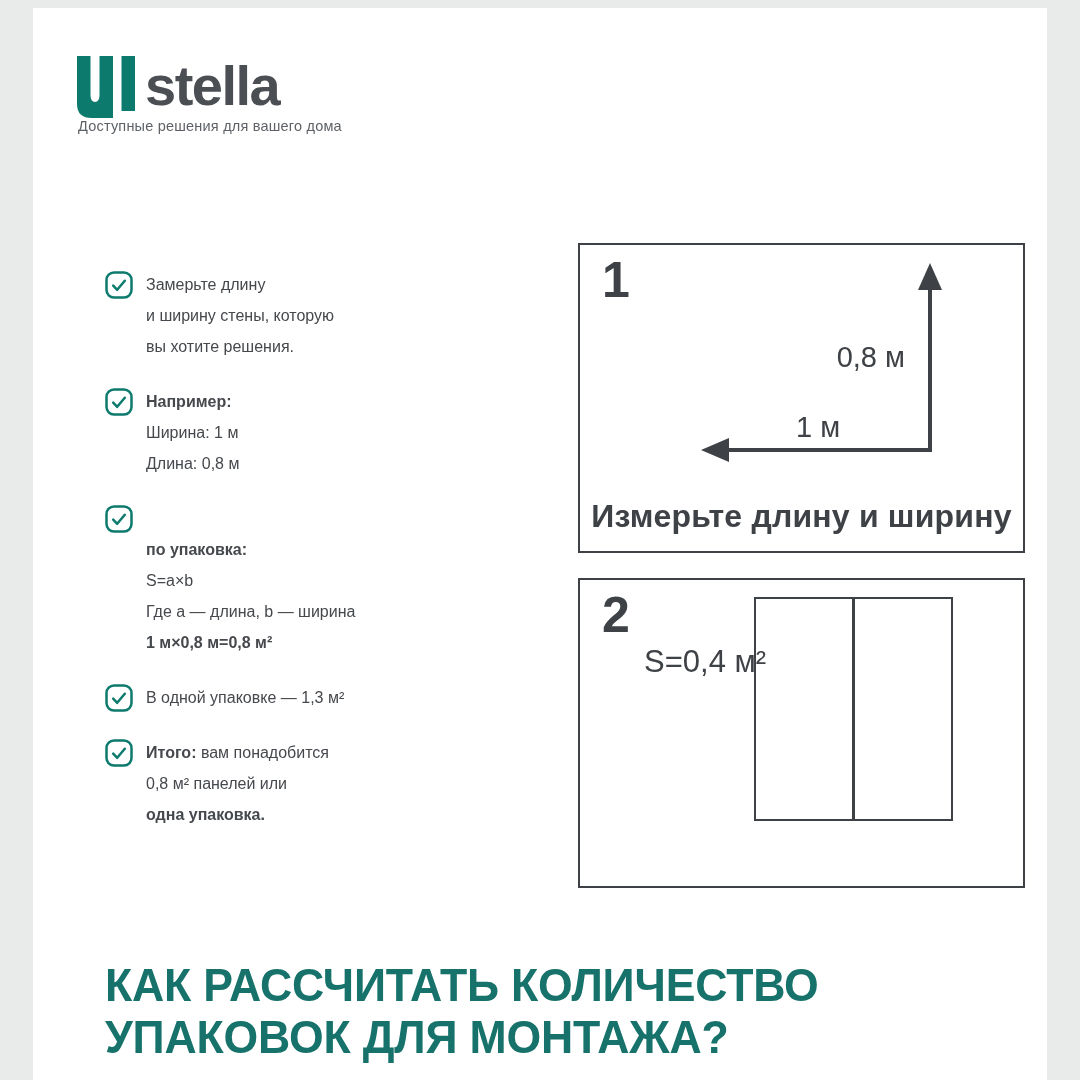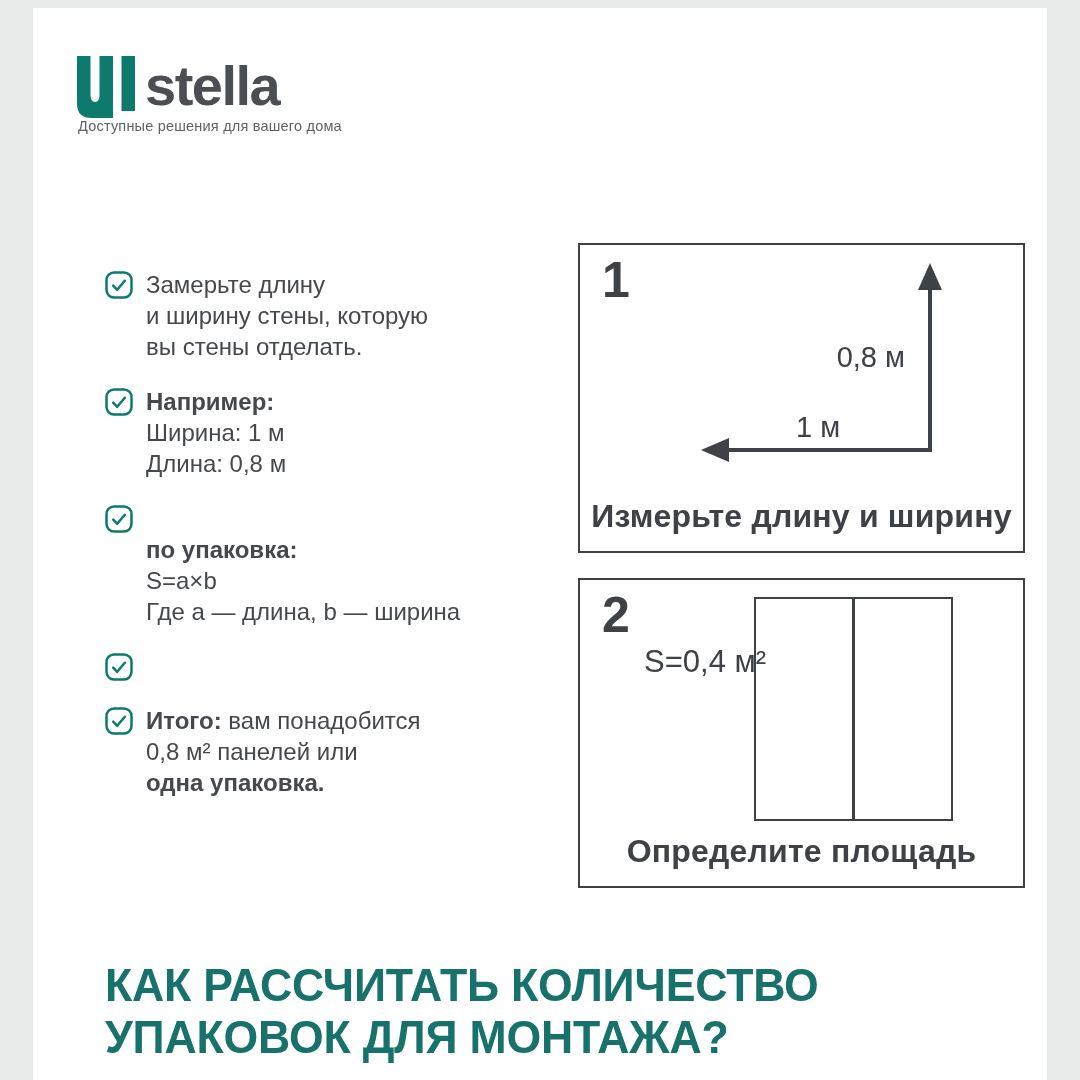--- a/index.html
+++ b/index.html
@@ -22,21 +22,21 @@
     font-size:14.5px; color:#5e6266; letter-spacing:0.2px;
   }
 
   
   .checklist {
     position:absolute; left:72px; top:261px; width:440px;
     display:flex; flex-direction:column; gap:24px;
   }
   .check-item { display:flex; align-items:flex-start; gap:13px; }
   .checkbox { flex:0 0 28px; width:28px; height:28px; margin-top:2px; }
-  .check-text { font-size:24px; line-height:31px; color:#45484c; }
+  .check-text { font-size:16px; line-height:31px; color:#45484c; }
   .check-text .b { font-weight:700; }
 
   
   .step-box {
     position:absolute; left:545px; width:447px; height:310px;
     border:2.5px solid #3e4145;
   }
   .box-1 { top:235px; }
   .box-2 { top:570px; }
   .step-number {
@@ -85,41 +85,42 @@
     <span class="logo-word">stella</span>
   </div>
   <div class="tagline">Доступные решения для вашего дома</div>
 
   <div class="checklist">
       <div class="check-item">
         <span class="checkbox"><svg width="28" height="28" viewBox="0 0 28 28" xmlns="http://www.w3.org/2000/svg">
             <rect x="1.5" y="1.5" width="25" height="25" rx="7.5" fill="none" stroke="#0d7a6e" stroke-width="2.5"></rect>
             <path d="M8.2 14.6l4 4.2 7.6-9" fill="none" stroke="#0d7a6e" stroke-width="2.5" stroke-linecap="round" stroke-linejoin="round"></path>
           </svg></span>
-        <div class="check-text"><span>Замерьте длину</span><br><span>и ширину стены, которую</span><br><span>вы стены отделать.</span></div>
+        <div class="check-text"><span>Замерьте длину</span><br><span>и ширину стены, которую</span><br><span>вы хотите решения.</span></div>
       </div>
       <div class="check-item">
         <span class="checkbox"><svg width="28" height="28" viewBox="0 0 28 28" xmlns="http://www.w3.org/2000/svg">
             <rect x="1.5" y="1.5" width="25" height="25" rx="7.5" fill="none" stroke="#0d7a6e" stroke-width="2.5"></rect>
             <path d="M8.2 14.6l4 4.2 7.6-9" fill="none" stroke="#0d7a6e" stroke-width="2.5" stroke-linecap="round" stroke-linejoin="round"></path>
           </svg></span>
         <div class="check-text"><span class="b">Например:</span><br><span>Ширина: 1 м</span><br><span>Длина: 0,8 м</span></div>
       </div>
       <div class="check-item">
         <span class="checkbox"><svg width="28" height="28" viewBox="0 0 28 28" xmlns="http://www.w3.org/2000/svg">
             <rect x="1.5" y="1.5" width="25" height="25" rx="7.5" fill="none" stroke="#0d7a6e" stroke-width="2.5"></rect>
             <path d="M8.2 14.6l4 4.2 7.6-9" fill="none" stroke="#0d7a6e" stroke-width="2.5" stroke-linecap="round" stroke-linejoin="round"></path>
           </svg></span>
-        <div class="check-text"><br><span class="b">по упаковка:</span><br><span>S=a×b</span><br><span>Где a — длина, b — ширина</span><br></div>
+        <div class="check-text"><br><span class="b">по упаковка:</span><br><span>S=a×b</span><br><span>Где a — длина, b — ширина</span><br><span class="b">1 м×0,8 м=0,8 м²</span></div>
       </div>
       <div class="check-item">
         <span class="checkbox"><svg width="28" height="28" viewBox="0 0 28 28" xmlns="http://www.w3.org/2000/svg">
             <rect x="1.5" y="1.5" width="25" height="25" rx="7.5" fill="none" stroke="#0d7a6e" stroke-width="2.5"></rect>
             <path d="M8.2 14.6l4 4.2 7.6-9" fill="none" stroke="#0d7a6e" stroke-width="2.5" stroke-linecap="round" stroke-linejoin="round"></path>
           </svg></span>
+        <div class="check-text"><span>В одной упаковке — 1,3 м²</span></div>
       </div>
       <div class="check-item">
         <span class="checkbox"><svg width="28" height="28" viewBox="0 0 28 28" xmlns="http://www.w3.org/2000/svg">
             <rect x="1.5" y="1.5" width="25" height="25" rx="7.5" fill="none" stroke="#0d7a6e" stroke-width="2.5"></rect>
             <path d="M8.2 14.6l4 4.2 7.6-9" fill="none" stroke="#0d7a6e" stroke-width="2.5" stroke-linecap="round" stroke-linejoin="round"></path>
           </svg></span>
         <div class="check-text"><span class="b">Итого:</span><span> вам понадобится</span><br><span>0,8 м² панелей или</span><br><span class="b">одна упаковка.</span></div>
       </div>
     </div>
 
@@ -135,21 +136,20 @@
     <div class="dim-label label-width">1 м</div>
     <div class="box-caption">Измерьте длину и ширину</div>
   </div>
 
   <div class="step-box box-2">
     <div class="step-number">2</div>
     <div class="area-label">S=0,4 м²</div>
     <div class="panel-rect">
       <div class="panel-divider"></div>
     </div>
-    <div class="box-caption">Определите площадь</div>
   </div>
 
   <div class="headline">
     <div>КАК РАССЧИТАТЬ КОЛИЧЕСТВО</div>
     <div>УПАКОВОК ДЛЯ МОНТАЖА?</div>
   </div>
 
 </div>
 
 </body></html>

